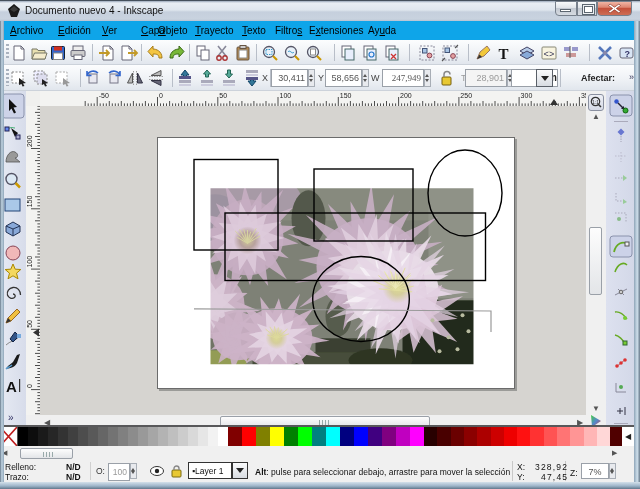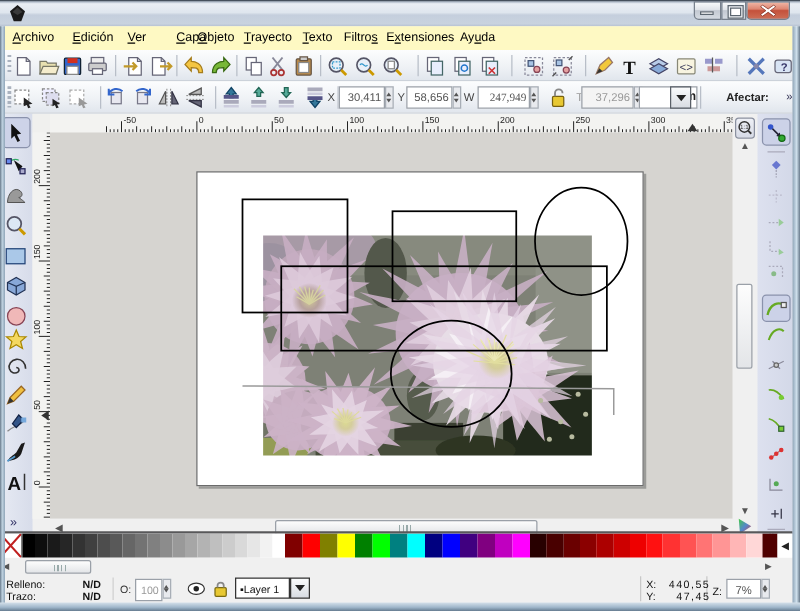--- a/index.html
+++ b/index.html
@@ -15,21 +15,21 @@
   background:linear-gradient(90deg,#67798a,#bfd2e0 45%,#8fa5b8);}
 #rborder{left:634px;top:21px;width:6px;height:462px;
   background:linear-gradient(90deg,#8fa5b8,#cfe0ec 55%,#67798a);}
 #bborder{left:0;top:482px;width:640px;height:7px;
   background:linear-gradient(#d4e0ea,#9fb6ca 55%,#62788c);}
 .capbtn{top:1px;height:15px;border:1px solid #77808c;box-sizing:border-box;
   background:linear-gradient(#f8fafb,#dfe3e8 45%,#c3c9d2 50%,#d6dbe2);}
 #btn-close{left:597px;width:35px;border-radius:0 0 4px 4px;
   background:linear-gradient(#f0b5a4,#dd8672 40%,#c4513b 50%,#cd6d55);}
 
-#menubar{left:4px;top:21px;width:630px;height:19px;background:#fef9c3;
+#menubar{left:4px;top:21px;width:630px;height:19px;background:#0ea5e9;
   border-bottom:1px solid #e0e0e0;}
 #menubar span{position:absolute;top:4px;font-size:10px;color:#000;}
 u{text-decoration:underline;}
 
 .tbrow{left:4px;width:630px;background:linear-gradient(#fcfdfe,#eef1f5 60%,#e1e6ed);
   border-bottom:1px solid #ccd2da;box-sizing:border-box;}
 #tb1{top:40px;height:25px;}
 #tb2{top:65px;height:26px;}
 .grip{position:absolute;left:2px;top:4px;width:3px;bottom:4px;
   background:repeating-linear-gradient(180deg,#aab2be 0 2px,transparent 2px 4px);}
@@ -67,20 +67,21 @@
 </style>
 </head>
 <body>
 <div id="win">
 
   <div class="abs" id="titlebar"></div>
   <svg class="abs" style="left:7px;top:4px" width="14" height="14" viewBox="0 0 14 14">
     <path d="M7 0 L13 5 L10 13 L4 13 L1 5 Z" fill="#1a1a1a"></path>
     <path d="M7 2 L11 5.5 L7 8 L3 5.5 Z" fill="#3a3a3a"></path>
   </svg>
+  <div class="abs" id="title-text">Documento nuevo 4 - Inkscape</div>
   <div class="abs capbtn" id="btn-min" style="left:555px;width:22px;border-radius:0 0 0 4px;"></div>
   <div class="abs capbtn" id="btn-max" style="left:577px;width:20px;"></div>
   <div class="abs capbtn" id="btn-close"></div>
   <div class="abs" style="left:560px;top:9px;width:11px;height:3px;background:#fff;border:1px solid #5c6670;box-sizing:border-box;"></div>
   <div class="abs" style="left:582px;top:4px;width:11px;height:9px;border:1px solid #5c6670;background:#eef1f4;"></div>
   <div class="abs" style="left:584px;top:6px;width:7px;height:5px;border:1px solid #5c6670;background:#fff;"></div>
   <svg class="abs" style="left:608px;top:3px" width="13" height="11" viewBox="0 0 13 11">
     <path d="M2 1 L6.5 4.2 L11 1 L12.5 2.5 L8.3 5.5 L12.5 8.5 L11 10 L6.5 6.8 L2 10 L0.5 8.5 L4.7 5.5 L0.5 2.5 Z" fill="#fff" stroke="#7e2a1c" stroke-width="0.6"></path>
   </svg>
 
@@ -297,21 +298,21 @@
     <div class="lbl" style="left:258px;top:8px;">X</div>
     <div class="field" style="left:267px;top:4px;width:37px;padding-right:2px;">30,411</div>
     <div class="spin" style="left:304px;top:4px;"></div>
     <div class="lbl" style="left:314px;top:8px;">Y</div>
     <div class="field" style="left:321px;top:4px;width:37px;padding-right:2px;">58,656</div>
     <div class="spin" style="left:358px;top:4px;"></div>
     <div class="lbl" style="left:367px;top:8px;">W</div>
     <div class="field" style="left:378px;top:4px;width:42px;padding-right:2px;font-family:Liberation Serif, serif;">247,949</div>
     <div class="spin" style="left:420px;top:4px;"></div>
     <div class="lbl" style="left:457px;top:8px;color:#999;">T</div>
-    <div class="field" style="left:461px;top:4px;width:42px;padding-right:2px;color:#999;background:#f4f4f4;">37,296</div>
+    <div class="field" style="left:461px;top:4px;width:42px;padding-right:2px;color:#999;background:#f4f4f4;">28,901</div>
     <div class="spin" style="left:503px;top:4px;"></div>
     <div class="field" style="left:507px;top:4px;width:47px;text-align:right;color:#222;font-weight:bold;font-size:10px;">mm</div>
     <div class="abs" style="left:532px;top:4px;width:17px;height:18px;border:1px solid #5a6068;background:linear-gradient(#fafbfc,#d8dce2);box-sizing:border-box;"></div>
     <div class="abs" style="left:537px;top:11px;width:0;height:0;border:4px solid transparent;border-top:5px solid #222;"></div>
     <div class="lbl" style="left:577px;top:8px;color:#222;font-weight:bold;">Afectar:</div>
     <div class="lbl" style="left:625px;top:7px;color:#335;">»</div>
   </div>
 
   <div class="abs" id="toolbox"></div>
   <svg class="abs" style="left:0px;top:91px" width="26" height="345" viewBox="0 0 26 345" id="toolboxsvg">
@@ -869,22 +870,23 @@
       <ellipse cx="7" cy="6" rx="6.5" ry="4.5" fill="#fff" stroke="#333" stroke-width="1"></ellipse>
       <circle cx="7" cy="6" r="2.2" fill="#222"></circle>
       <rect x="22" y="5" width="9" height="7" rx="1" fill="#e8c832" stroke="#7a6a10"></rect>
       <path d="M24 5 V3.5 a2.5 2.5 0 0 1 5 0 V5" fill="none" stroke="#888" stroke-width="1.4"></path>
     </svg>
     <div class="abs" style="left:184px;top:2px;width:44px;height:17px;border:1px solid #333;background:#fff;box-sizing:border-box;">
       <span style="position:absolute;left:3px;top:3px;font-size:8.5px;">▪Layer 1</span>
     </div>
     <div class="abs" style="left:228px;top:2px;width:16px;height:17px;border:1px solid #333;background:linear-gradient(#fafbfc,#d8dce2);box-sizing:border-box;"></div>
     <div class="abs" style="left:232px;top:8px;width:0;height:0;border:4px solid transparent;border-top:5px solid #222;"></div>
+    <div class="abs" style="left:251px;top:7px;width:258px;overflow:hidden;white-space:nowrap;"><b>Alt</b>: pulse para seleccionar debajo, arrastre para mover la selección</div>
     <div class="abs" style="left:513px;top:2px;">X:</div>
-    <div class="abs" style="left:531px;top:2px;letter-spacing:1.2px;">440,55</div>
+    <div class="abs" style="left:531px;top:2px;letter-spacing:1.2px;">328,92</div>
     <div class="abs" style="left:513px;top:12px;">Y:</div>
     <div class="abs" style="left:537px;top:12px;letter-spacing:1.2px;">47,45</div>
     <div class="abs" style="left:566px;top:8px;">Z:</div>
     <div class="field" style="left:577px;top:3px;width:28px;height:16px;text-align:center;font-size:9px;">7%</div>
     <div class="spin" style="left:605px;top:3px;height:16px;"></div>
   </div>
   <div class="abs" id="lborder"></div>
   <div class="abs" id="rborder"></div>
   <div class="abs" id="bborder"></div>
 </div>

